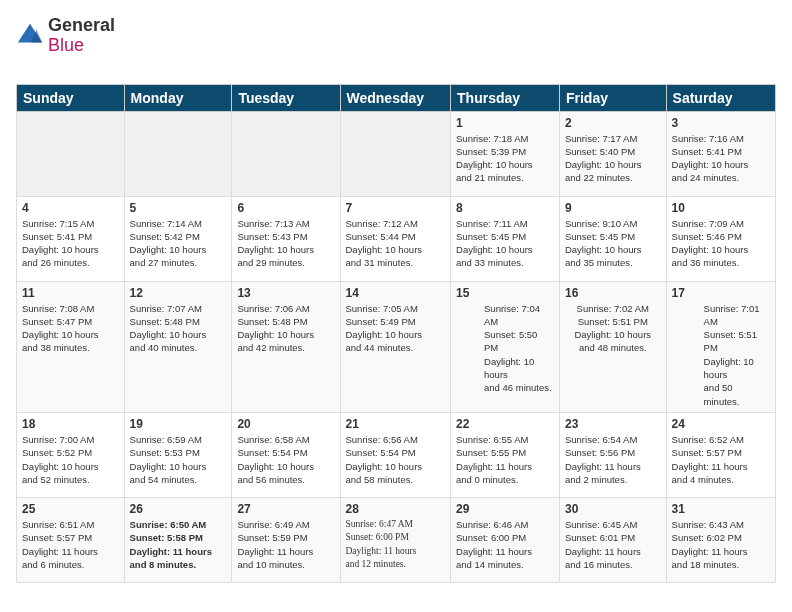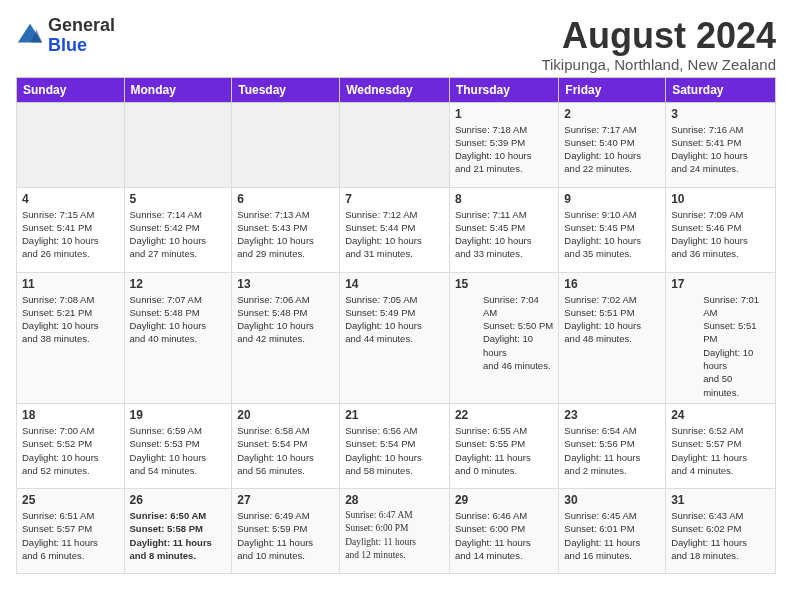--- a/index.html
+++ b/index.html
@@ -7,40 +7,40 @@
       font-family: Arial, sans-serif;
       background: #fff;
       width: 792px;
       min-height: 612px;
       padding: 16px;
     }
     .header {
       display: flex;
       align-items: flex-start;
       justify-content: space-between;
-      margin-bottom: 4px;
+      margin-bottom: 28px;
     }
     .logo {
       display: flex;
       align-items: center;
     }
     .logo-text {
       display: flex;
       flex-direction: column;
       line-height: 1.1;
     }
     .logo-general {
       font-size: 18px;
       font-weight: bold;
       color: #333;
     }
     .logo-blue {
       font-size: 18px;
-      font-weight: bold;
-      color: #1d4ed8;
+      font-weight: normal;
+      color: #be185d;
     }
     .logo-icon {
       width: 28px;
       height: 28px;
       margin-right: 4px;
     }
     .title-block {
       text-align: right;
     }
     .month-title {
@@ -51,23 +51,23 @@
     }
     .location {
       font-size: 15px;
       color: #555;
     }
     table {
       width: 100%;
       border-collapse: collapse;
     }
     thead tr th {
-      background-color: #6d28d9;
+      background-color: #0c4a6e;
       color: #fff;
-      font-size: 12px;
+      font-size: 14px;
       font-weight: bold;
       padding: 5px 6px;
       text-align: left;
       border: 1px solid #ccc;
     }
     tbody tr td {
       border: 1px solid #ddd;
       vertical-align: top;
       padding: 4px 5px;
       font-size: 10px;
@@ -104,24 +104,20 @@
   <div class="logo">
     <svg class="logo-icon" viewBox="0 0 30 30">
       <polygon points="15,2 28,22 2,22" fill="#2a6db5"></polygon>
       <polygon points="22,8 28,22 16,22" fill="#1a4d8a" opacity="0.6"></polygon>
     </svg>
     <div class="logo-text">
       <span class="logo-general">General</span>
       <span class="logo-blue">Blue</span>
     </div>
   </div>
-  <div class="title-block">
-    <div class="month-title">August 2024</div>
-    <div class="location">Tikipunga, Northland, New Zealand</div>
-  </div>
 </div>
 
 <table>
   <thead>
     <tr>
     <th>Sunday</th>
         <th>Monday</th>
         <th>Tuesday</th>
         <th>Wednesday</th>
         <th>Thursday</th>
@@ -205,21 +201,21 @@
           <div class="day-info" style="white-space: pre-line;">Sunrise: 7:09 AM
 Sunset: 5:46 PM
 Daylight: 10 hours
 and 36 minutes.</div>
         </td>
       </tr>
       <tr>
         <td>
           <span class="day-number">11</span>
           <div class="day-info" style="white-space: pre-line;">Sunrise: 7:08 AM
-Sunset: 5:21 PM
+Sunset: 5:47 PM
 Daylight: 10 hours
 and 38 minutes.</div>
         </td>
         <td>
           <span class="day-number">12</span>
           <div class="day-info" style="white-space: pre-line;">Sunrise: 7:07 AM
 Sunset: 5:48 PM
 Daylight: 10 hours
 and 40 minutes.</div>
         </td>
@@ -239,21 +235,21 @@
         </td>
         <td>
           <span class="day-number">15</span>
           <div class="day-info" style="white-space: pre-line; margin-left: 28px;">Sunrise: 7:04 AM
 Sunset: 5:50 PM
 Daylight: 10 hours
 and 46 minutes.</div>
         </td>
         <td>
           <span class="day-number">16</span>
-          <div class="day-info" style="white-space: pre-line;">Sunrise: 7:02 AM
+          <div class="day-info" style="white-space: pre-line; text-align: center;">Sunrise: 7:02 AM
 Sunset: 5:51 PM
 Daylight: 10 hours
 and 48 minutes.</div>
         </td>
         <td>
           <span class="day-number">17</span>
           <div class="day-info" style="white-space: pre-line; margin-left: 32px;">Sunrise: 7:01 AM
 Sunset: 5:51 PM
 Daylight: 10 hours
 and 50 minutes.</div>

